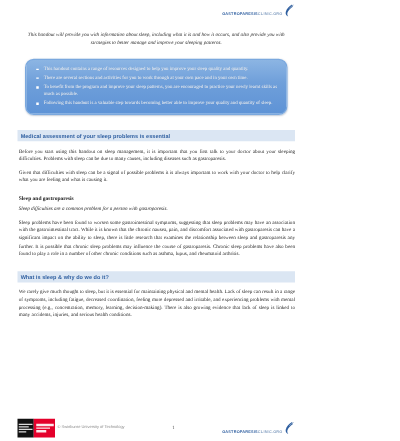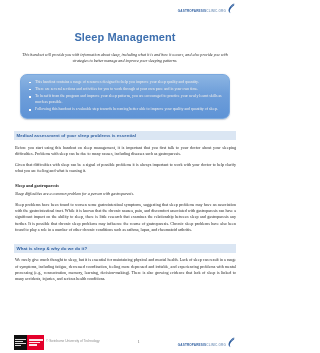--- a/index.html
+++ b/index.html
@@ -232,21 +232,20 @@
       </div>
       <div class="brand-mark">
         <svg width="9" height="11" viewBox="0 0 9 11">
           <path d="M6.6 0.6 C4.2 2.0 2.2 4.2 1.6 6.6 C1.2 8.2 2.0 9.6 3.6 10.2 C2.6 9.0 2.6 7.6 3.4 6.2 C4.2 4.8 5.6 3.4 7.2 2.4 Z" fill="#2f5fa0"></path>
           <path d="M7.8 1.0 C6.4 1.6 5.2 2.6 4.4 3.8" stroke="#8aa4c4" stroke-width="0.7" fill="none"></path>
         </svg>
       </div>
     </div>
   </div>
 
-  <div class="doc-title">Sleep Management</div>
 
   <div class="intro">This handout will provide you with information about sleep, including what it is and how it occurs, and also provide you with strategies to better manage and improve your sleeping patterns.</div>
 
   <div class="callout">
     <ul>
       <li><span class="bullet"></span><span>This handout contains a range of resources designed to help you improve your sleep quality and quantity.</span></li>
       <li><span class="bullet"></span><span>There are several sections and activities for you to work through at your own pace and in your own time.</span></li>
       <li><span class="bullet"></span><span>To benefit from the program and improve your sleep patterns, you are encouraged to practice your newly learnt skills as much as possible.</span></li>
       <li><span class="bullet"></span><span>Following this handout is a valuable step towards becoming better able to improve your quality and quantity of sleep.</span></li>
     </ul>

